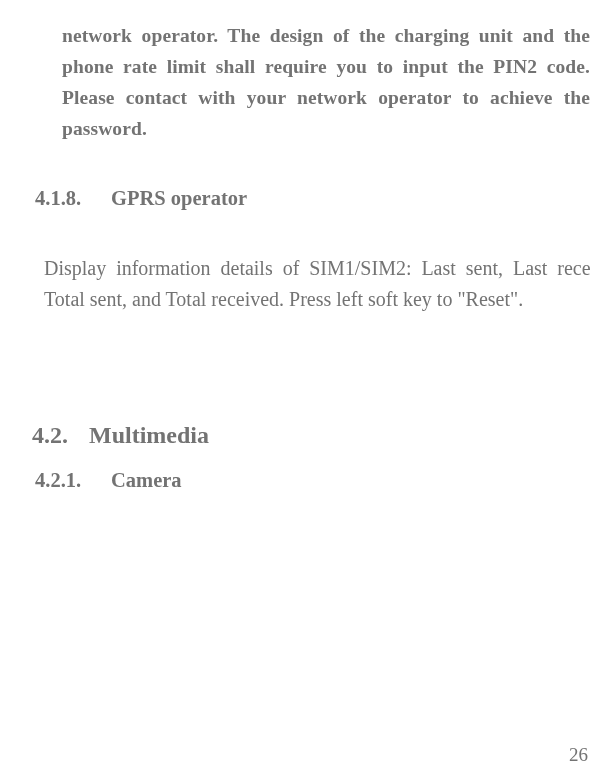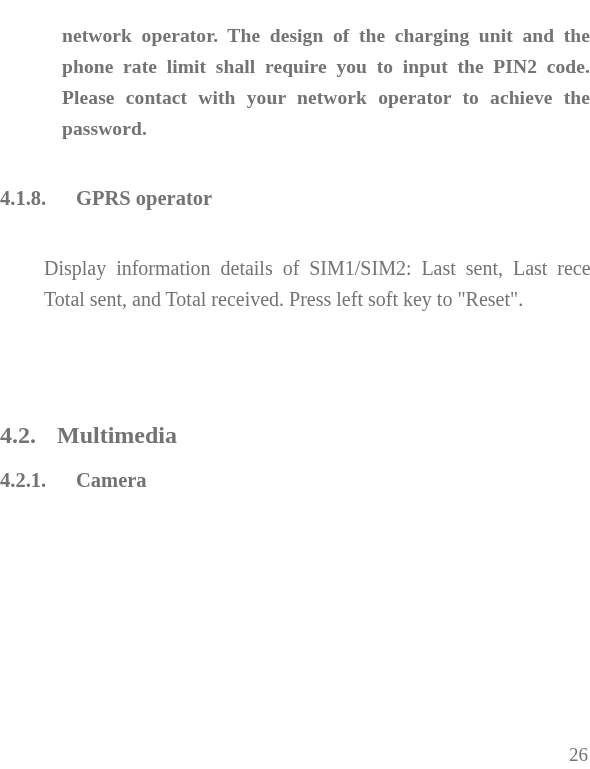--- a/index.html
+++ b/index.html
@@ -40,34 +40,36 @@
     left: 0px;
     width: 560px;
     font-size: 20.5px;
     font-weight: bold;
     line-height: 26px;
     white-space: nowrap;
   }
   .heading3 .num {
     display: inline-block;
     width: 76px;
+    padding-left: 35px;
   }
 
   .heading2 {
     position: absolute;
     left: 0px;
     width: 560px;
     font-size: 24px;
     font-weight: bold;
     line-height: 30px;
     white-space: nowrap;
   }
   .heading2 .num {
     display: inline-block;
     width: 57px;
+    margin-left: 32px;
   }
 
   #heading-gprs-counter { top: 164px; }
   #heading-multimedia   { top: 400px; }
   #heading-camera       { top: 446px; }
 
   
   .para-justified {
     position: absolute;
     left: 0px;

